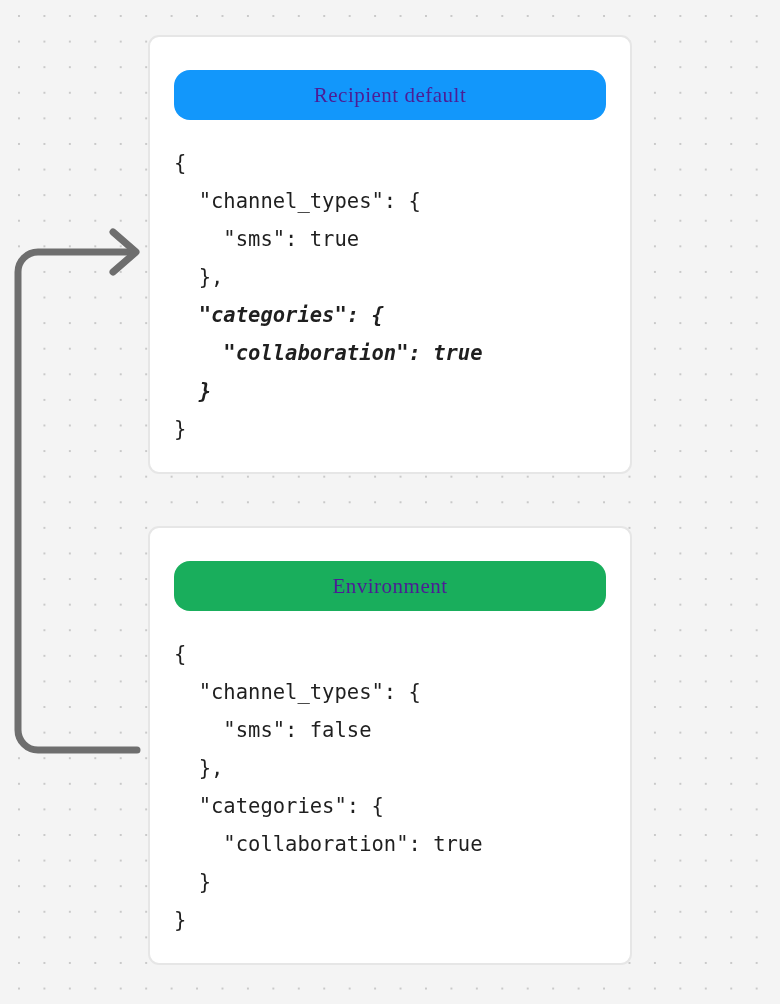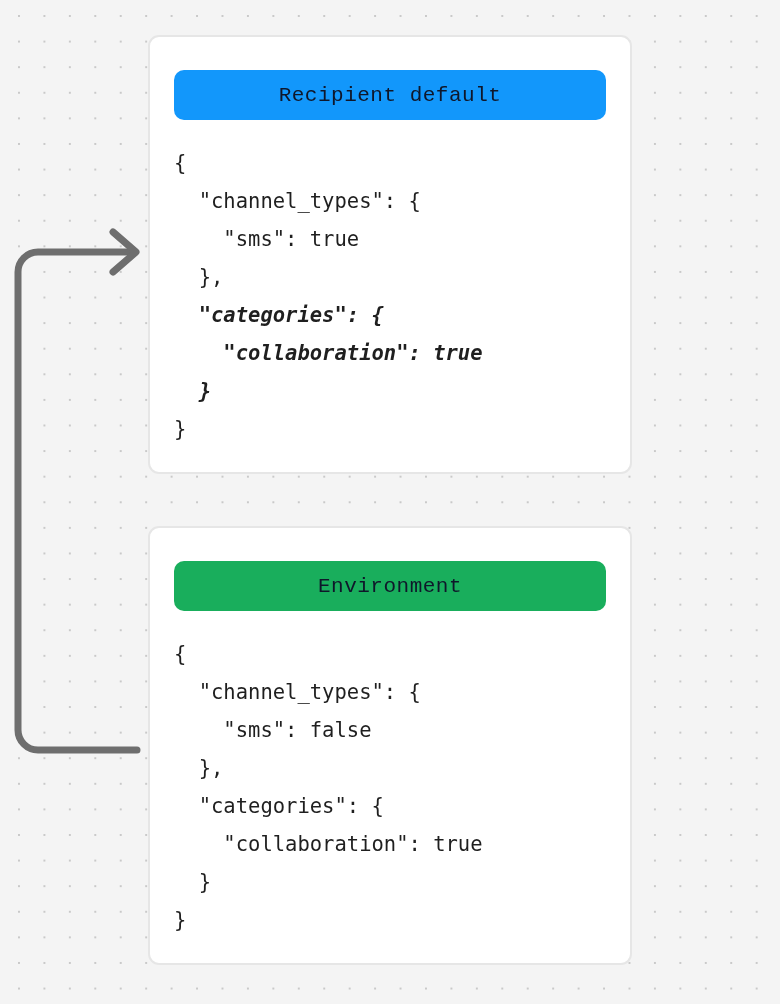--- a/index.html
+++ b/index.html
@@ -45,27 +45,27 @@
     padding: 33px 24px 24px 24px;
     width: 484px;
   }
 
   .card + .card {
     margin-top: 52px;
   }
 
   .card-header {
     height: 50px;
-    border-radius: 10px;
+    border-radius: 16px;
     display: flex;
     align-items: center;
     justify-content: center;
-    color: #0f172a;
+    color: #4c1d95;
     font-size: 21px;
-    font-family: Liberation Mono, monospace;
+    font-family: Liberation Serif, serif;
     letter-spacing: 0.5px;
     user-select: none;
   }
 
   .card-header.blue  { background: #1297fb; }
   .card-header.green { background: #19ae5c; align-items: center; }
 
   .code-block {
     margin-top: 24px;
     font-family: "DejaVu Sans Mono", "Liberation Mono", monospace;

